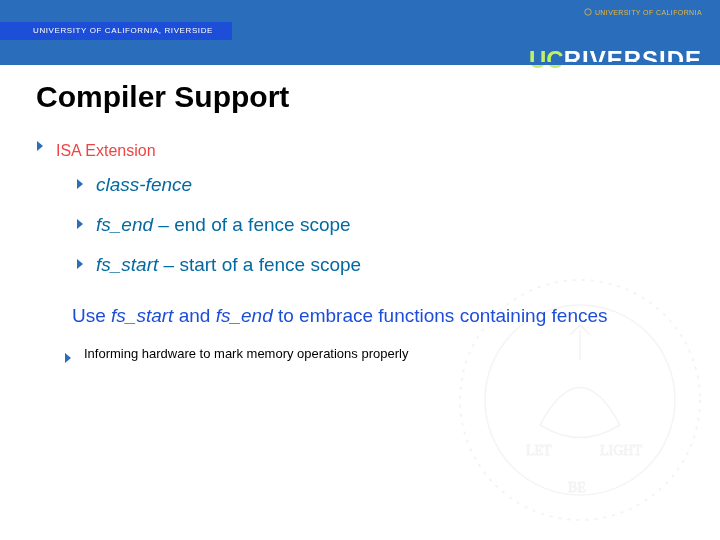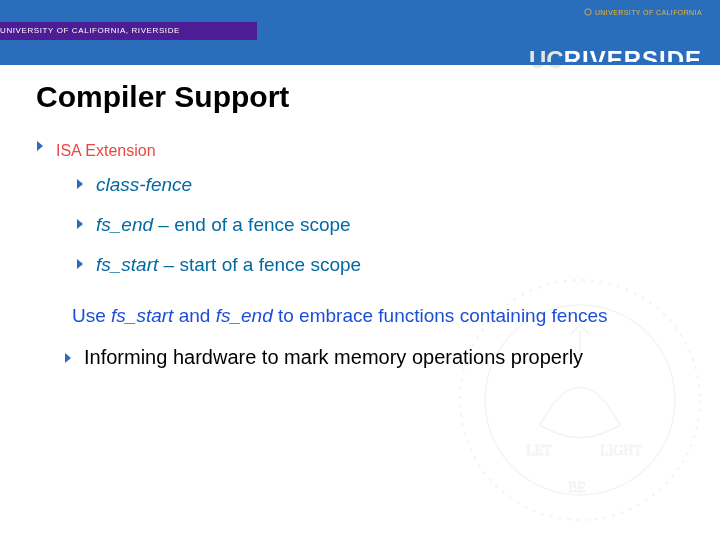--- a/index.html
+++ b/index.html
@@ -1,22 +1,22 @@
 <!DOCTYPE html>
 <html><head>
 <meta charset="utf-8">
 <style>
   * { margin: 0; padding: 0; box-sizing: border-box; }
   html, body { width: 720px; height: 540px; font-family: Arial, Helvetica, sans-serif; background: #fff; overflow: hidden; }
   .slide { position: relative; width: 720px; height: 540px; }
   .topbar { background: #2a6ebb; height: 62px; position: relative; }
-  .bluebar { position: absolute; left: 0; top: 22px; height: 18px; width: 257px; background: #4c1d95; color: #fff; font-size: 8px; letter-spacing: 0.6px; padding-left: 0; padding-top: 4px; font-weight: 500; }
+  .bluebar { position: absolute; left: 0; top: 22px; height: 18px; width: 232px; background: #1d4ed8; color: #fff; font-size: 8px; letter-spacing: 0.6px; padding-left: 33px; padding-top: 4px; font-weight: 500; }
   .logo-wrap { position: absolute; right: 18px; top: 8px; text-align: right; }
   .logo-top { color: #e9b63d; font-size: 7px; letter-spacing: 0.4px; display: flex; align-items: center; justify-content: flex-end; gap: 3px; }
-  .uc { color: #e5e5e5; font-weight: 700; font-size: 24px; display: inline-block; }
+  .uc { color: #bef264; font-weight: 700; font-size: 24px; display: inline-block; }
   .riverside { color: #fff; font-weight: 700; font-size: 24px; display: inline-block; letter-spacing: 1px; margin-top: 30px; }
   .blue-underline { position: absolute; left: 0; right: 0; top: 62px; height: 3px; background: #2a6ebb; }
   .content { padding: 18px 20px 0 36px; }
   .title { font-size: 30px; font-weight: 700; color: #000; margin-bottom: 20px; }
   .bullet-row { display: flex; align-items: flex-start; margin-bottom: 14px; }
   .chev { width: 10px; height: 12px; flex: 0 0 10px; margin-top: 6px; margin-right: 10px; }
   .chev svg { display: block; }
   .lvl1 { font-size: 16px; color: #ef4444; margin-top: 8px; }
   .sub { margin-left: 40px; margin-bottom: 18px; }
   .sub .bullet-row { margin-bottom: 18px; }
@@ -90,21 +90,21 @@
     <div class="para">
       <span>Use </span><span class="italic">fs_start</span><span> and </span><span class="italic">fs_end</span><span> to embrace functions containing fences</span>
     </div>
 
     <div class="bullet-row" style="margin-left:28px">
       <span class="chev">
           <svg width="10" height="12" viewBox="0 0 10 12">
             <path d="M1 1 L7 6 L1 11 Z" fill="#2a6ebb"></path>
           </svg>
         </span>
-      <span class="txt" style="font-size:20px">Informing hardware to mark memory operations properly</span>
+      <span class="txt" style="font-size:13px">Informing hardware to mark memory operations properly</span>
     </div>
   </div>
 
   <div class="seal">
     <svg width="260" height="260" viewBox="0 0 260 260">
       <circle cx="130" cy="130" r="120" fill="none" stroke-width="2" stroke-dasharray="3 6"></circle>
       <circle cx="130" cy="130" r="95" fill="none" stroke-width="1.5"></circle>
       <path d="M90 155 Q130 80 170 155 Q130 180 90 155 Z" fill="none" stroke-width="1.5"></path>
       <path d="M130 90 L130 60 M120 65 L130 55 L140 65" fill="none" stroke-width="1.5"></path>
       <text x="76" y="185" font-size="14" fill="#888" font-family="serif">LET</text>

